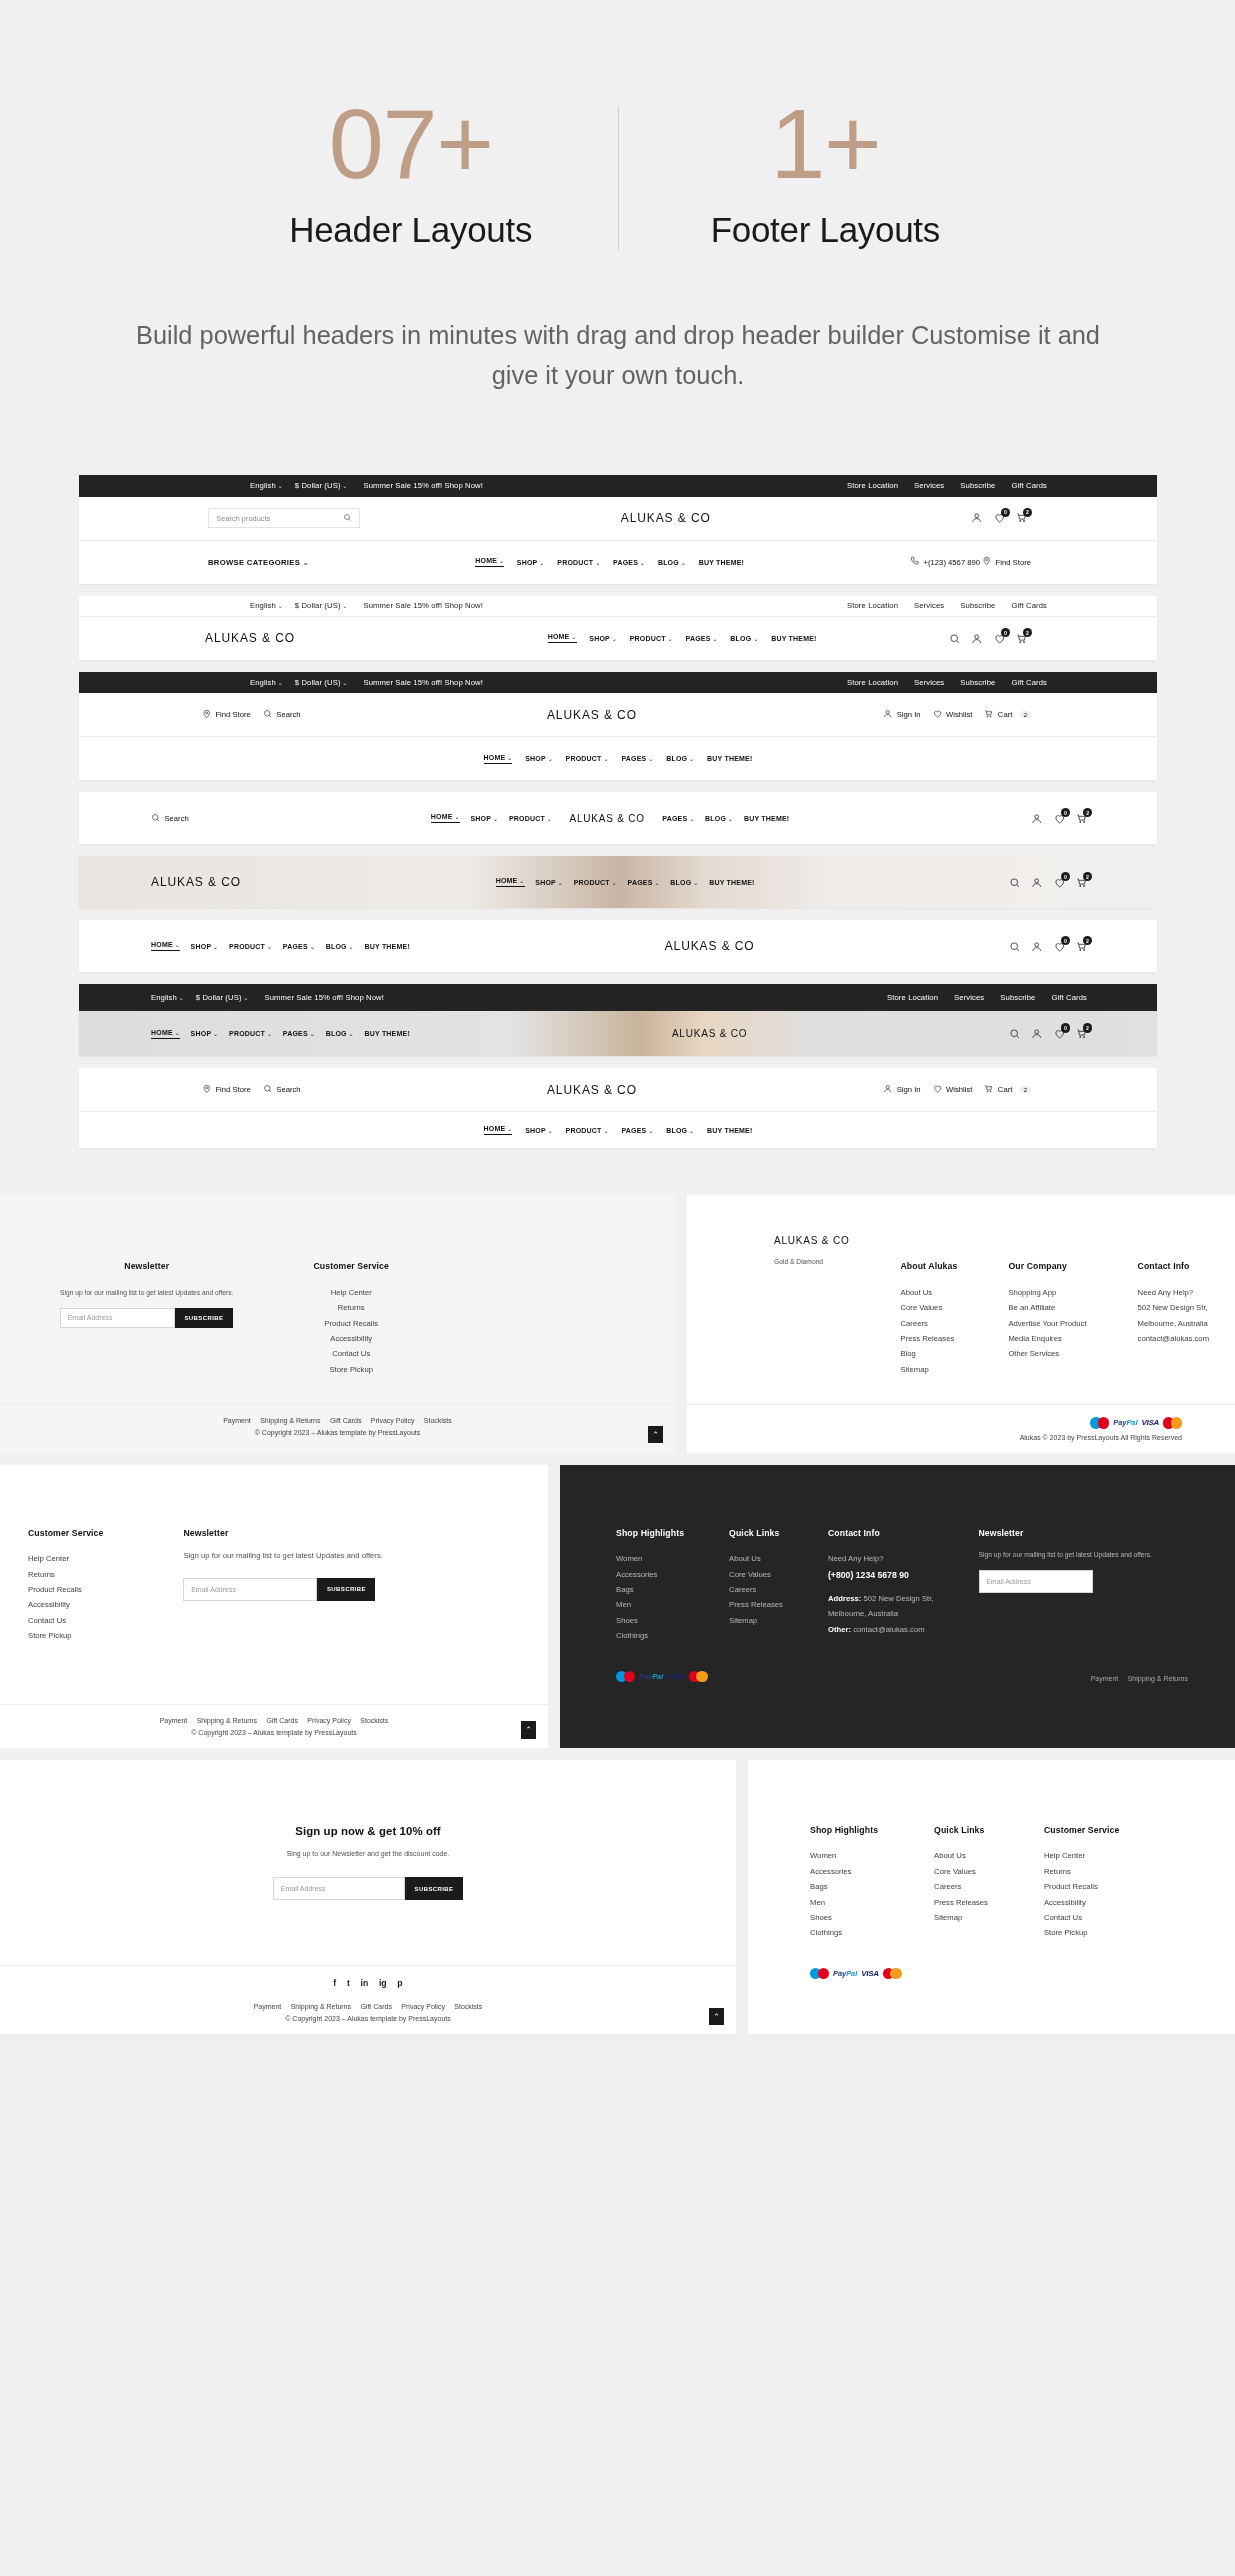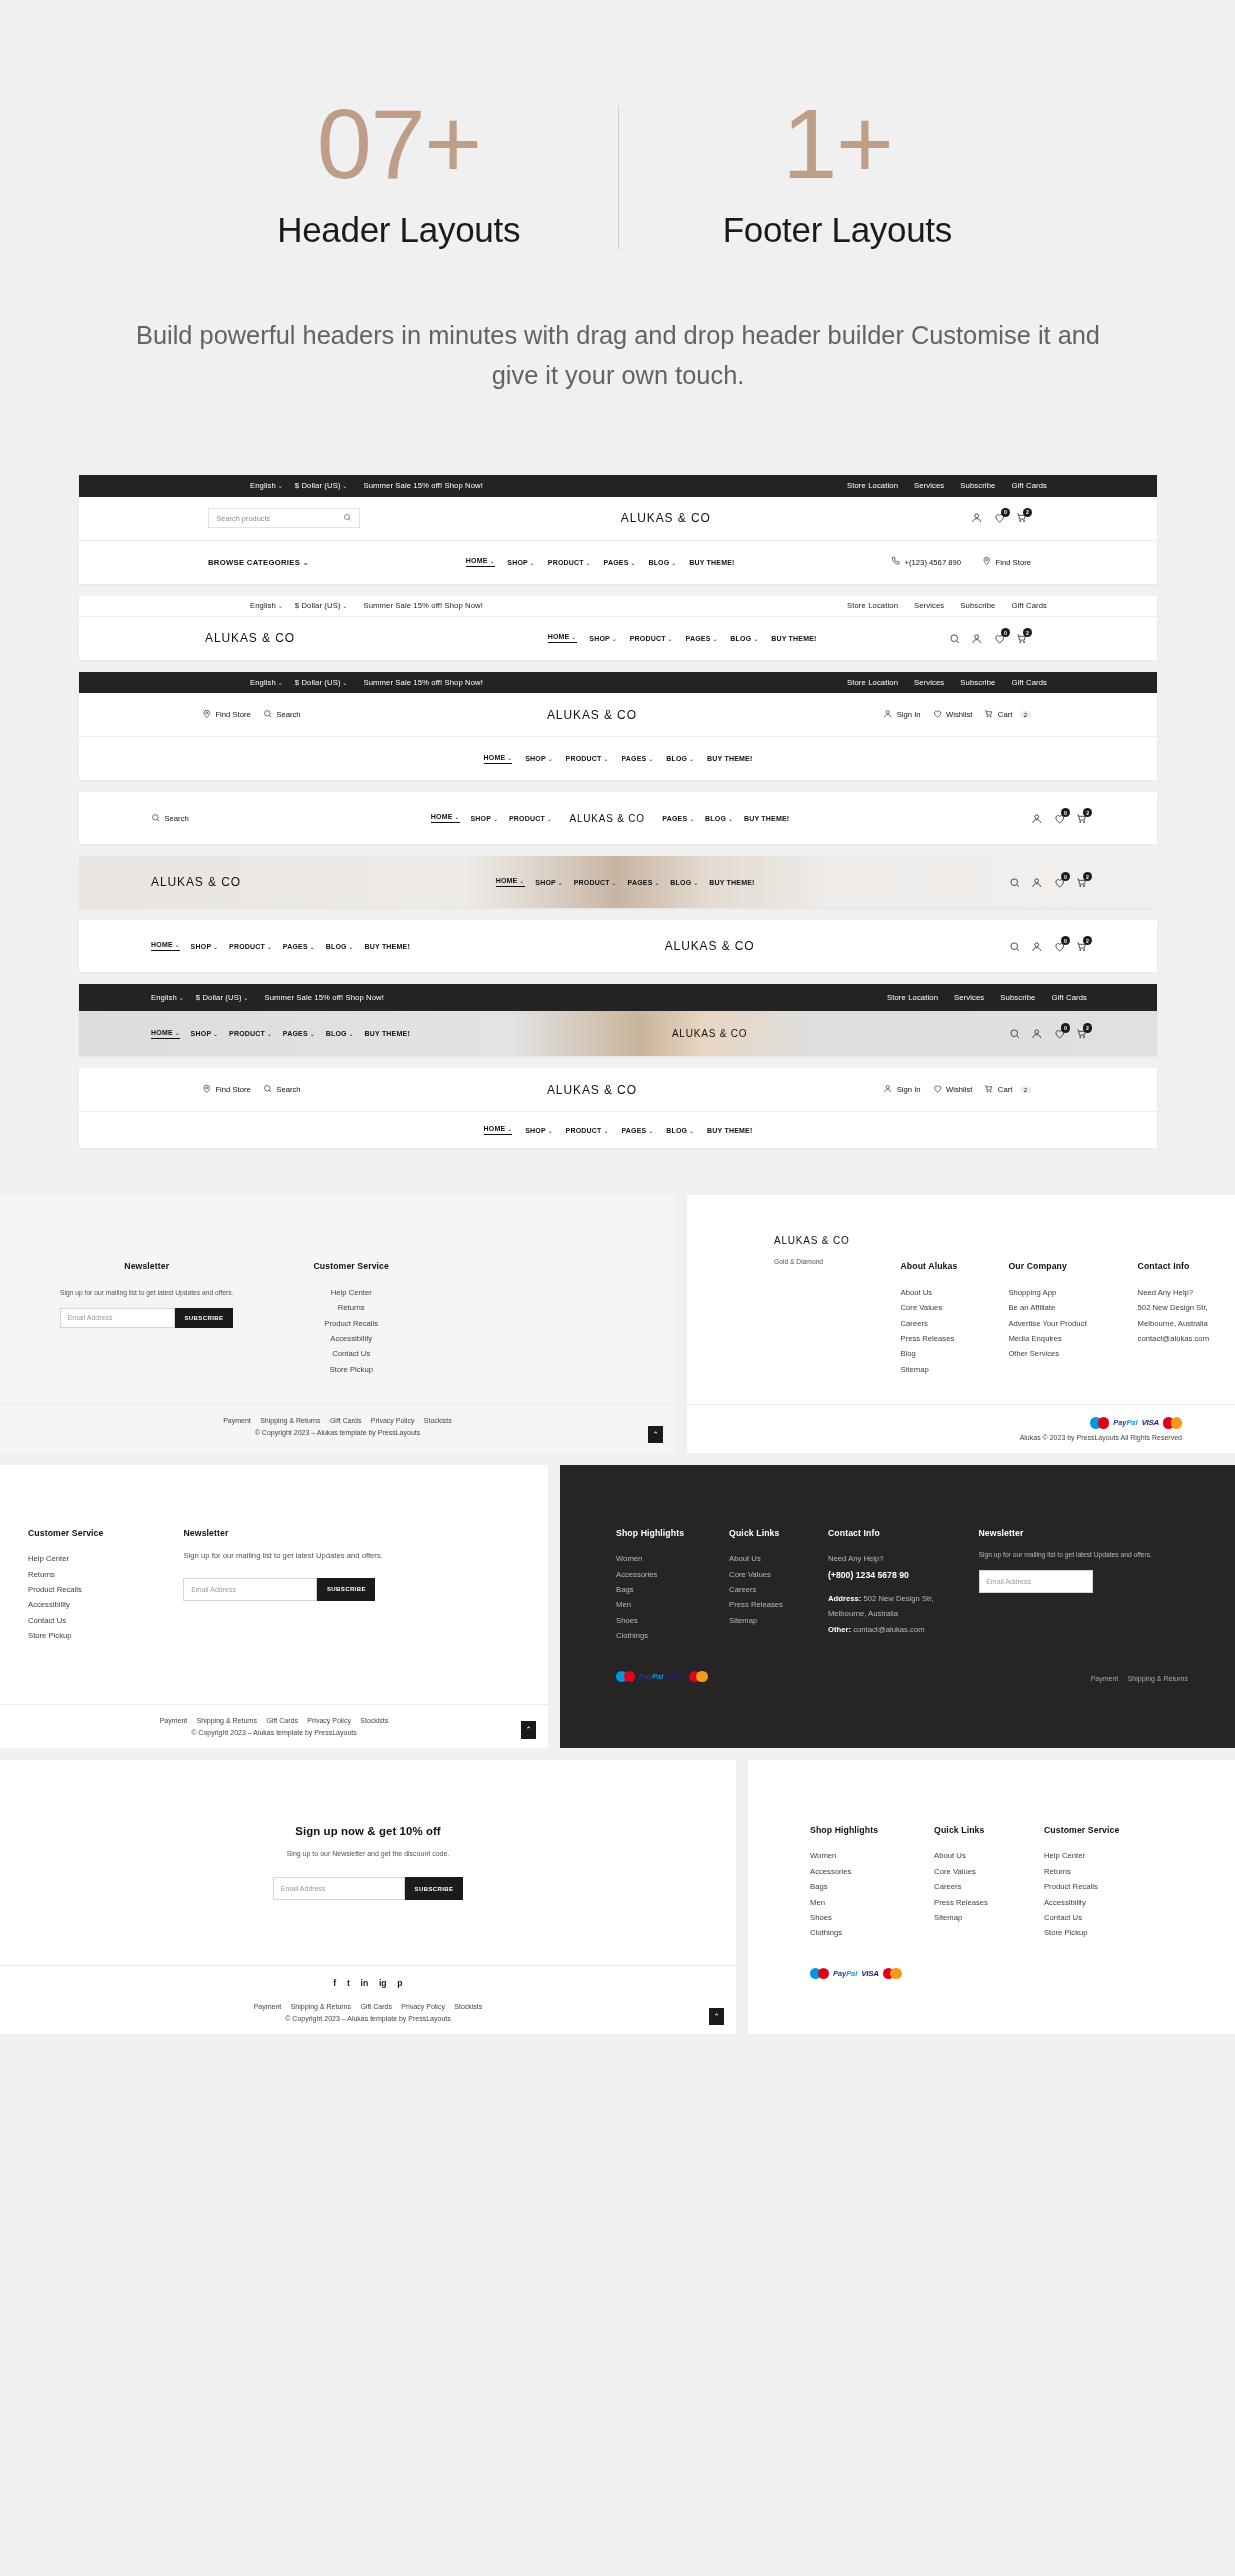--- a/index.html
+++ b/index.html
@@ -8,21 +8,21 @@
     height: 2576px;
     background: #f0f0f0;
     font-family: "Liberation Sans", sans-serif;
     overflow: hidden;
   }
   .page { position: relative; width: 1236px; height: 2576px; background: #f0f0f0; }
 
   
   .hero { padding-top: 94px; text-align: center; }
   .hero-stats {
-    display: flex; justify-content: center; align-items: stretch; gap: 12px;
+    display: flex; justify-content: center; align-items: stretch; gap: 0;
   }
   .stat { width: 334px; padding: 0 20px; }
   .stat-num {
     font-size: 99px; line-height: 1.0; color: #bf9e87;
     font-weight: 300; letter-spacing: -1.3px;
     font-family: "Liberation Sans", sans-serif;
   }
   .stat-label {
     font-size: 35px; color: #1a1a1a; font-weight: 500; margin-top: 17.4px;
     letter-spacing: -0.3px;
@@ -238,21 +238,21 @@
       <div class="row h50 row-border">
         <div class="browse" style="margin-left:86px">BROWSE CATEGORIES</div>
         <div class="nav">
           <a class="caret active">HOME</a>
           <a class="caret">SHOP</a>
           <a class="caret">PRODUCT</a>
           <a class="caret">PAGES</a>
           <a class="caret">BLOG</a>
           <a>BUY THEME!</a>
         </div>
-        <div class="bar-grp" style="gap:21px;margin-right:83px">
+        <div class="bar-grp" style="gap:2px;margin-right:83px">
           <span class="textlink">
             <span>
               <svg viewBox="0 0 24 24" fill="none" stroke="#1b1b1b" stroke-width="1.6">
                   <path d="M5 3h4l2 5-2.5 1.5a12 12 0 0 0 6 6L16 13l5 2v4a2 2 0 0 1-2 2A17 17 0 0 1 3 5a2 2 0 0 1 2-2z"></path>
                 </svg>
             </span>
             <span>+(123) 4567 890</span>
           </span>
           <span class="textlink">
             <span>

